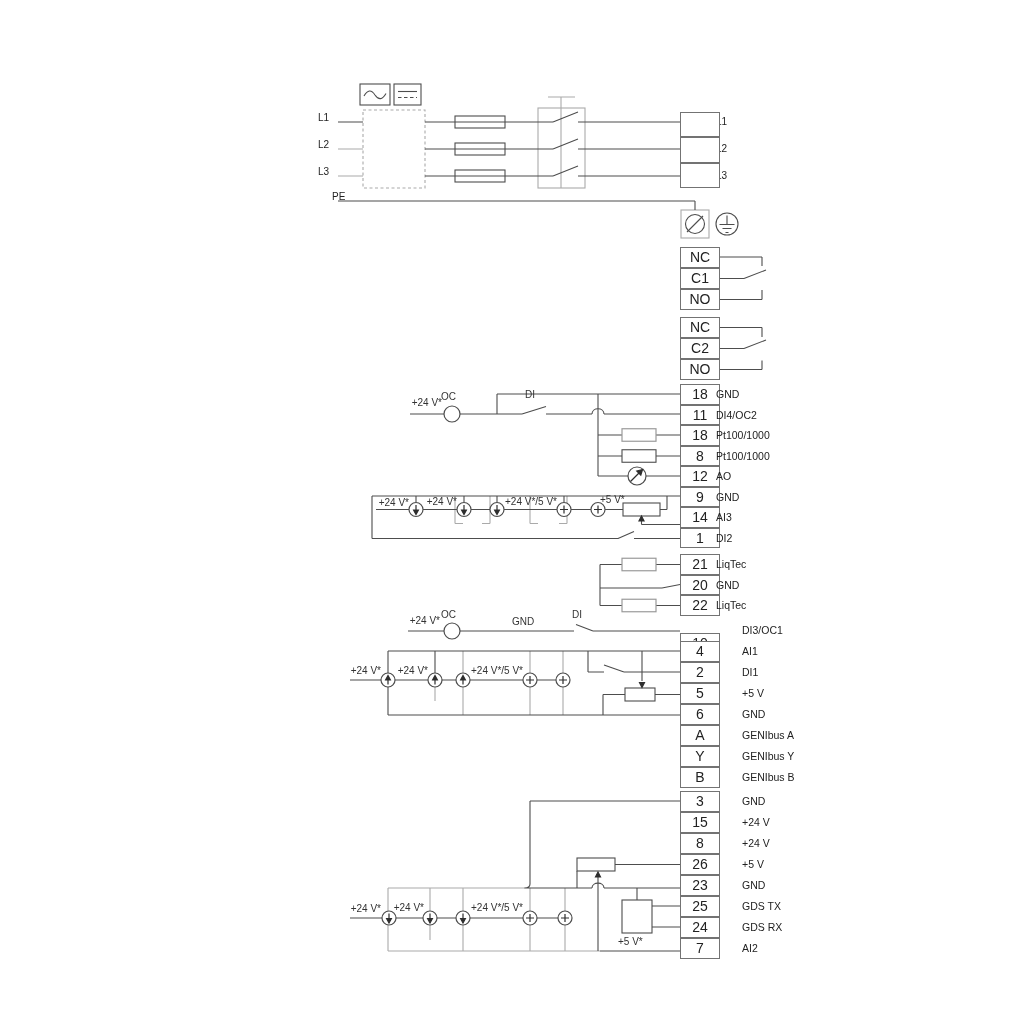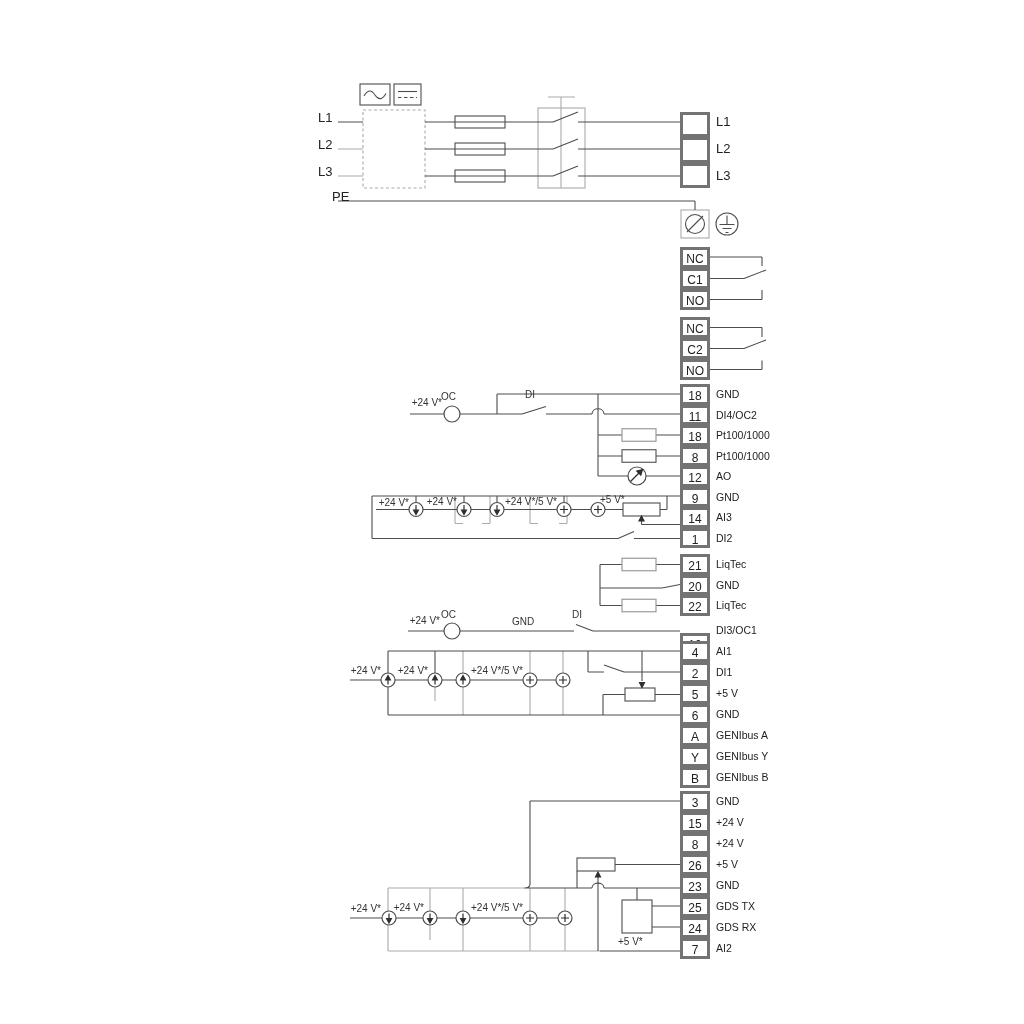--- a/index.html
+++ b/index.html
@@ -1,29 +1,29 @@
 <!DOCTYPE html>
 <html><head>
 <meta charset="utf-8">
 <style>
   html,body{margin:0;padding:0;background:#fff;}
   #stage{position:relative;width:1024px;height:1024px;background:#ffffff;overflow:hidden;
          font-family:"Liberation Sans", sans-serif;}
   svg.wiring{position:absolute;left:0;top:0;}
   .lbl{position:absolute;font-size:10px;color:#333;white-space:nowrap;line-height:10px;}
-  .lbl.big{font-size:13px;color:#222;line-height:12px;text-align:center;}
+  .lbl.big{font-size:10px;color:#222;line-height:12px;text-align:center;}
   .r{text-align:right;} .c{text-align:left;}
   .tblock{position:absolute;left:680px;width:30px;}
-  .tcell{box-sizing:border-box;width:30px;height:20.5px;border:3px solid #737373;background:#fff;
-         font-size:12px;text-align:center;line-height:18px;color:#222;}
+  .tcell{box-sizing:border-box;width:40px;height:20.5px;border:1px solid #737373;background:#fff;
+         font-size:14px;text-align:center;line-height:18px;color:#222;}
   .tcell.h21{height:21px;line-height:18.5px;}
   .tcell.h25{height:25.33px;line-height:23px;}
   .tlabs{position:absolute;left:716px;}
   .tlab{height:20.5px;line-height:20.5px;font-size:10.5px;color:#222;white-space:nowrap;}
-  .tlab.h21{height:21px;line-height:21px;}
+  .tlab.h21{height:21px;line-height:21px;margin-left:26px;}
 </style>
 </head>
 <body>
 
 <div id="stage">
 
 <svg class="wiring" width="1024" height="1024" viewBox="0 0 1024 1024">
 
   <g stroke="#aaaaaa" stroke-width="1.1" fill="none">
 

